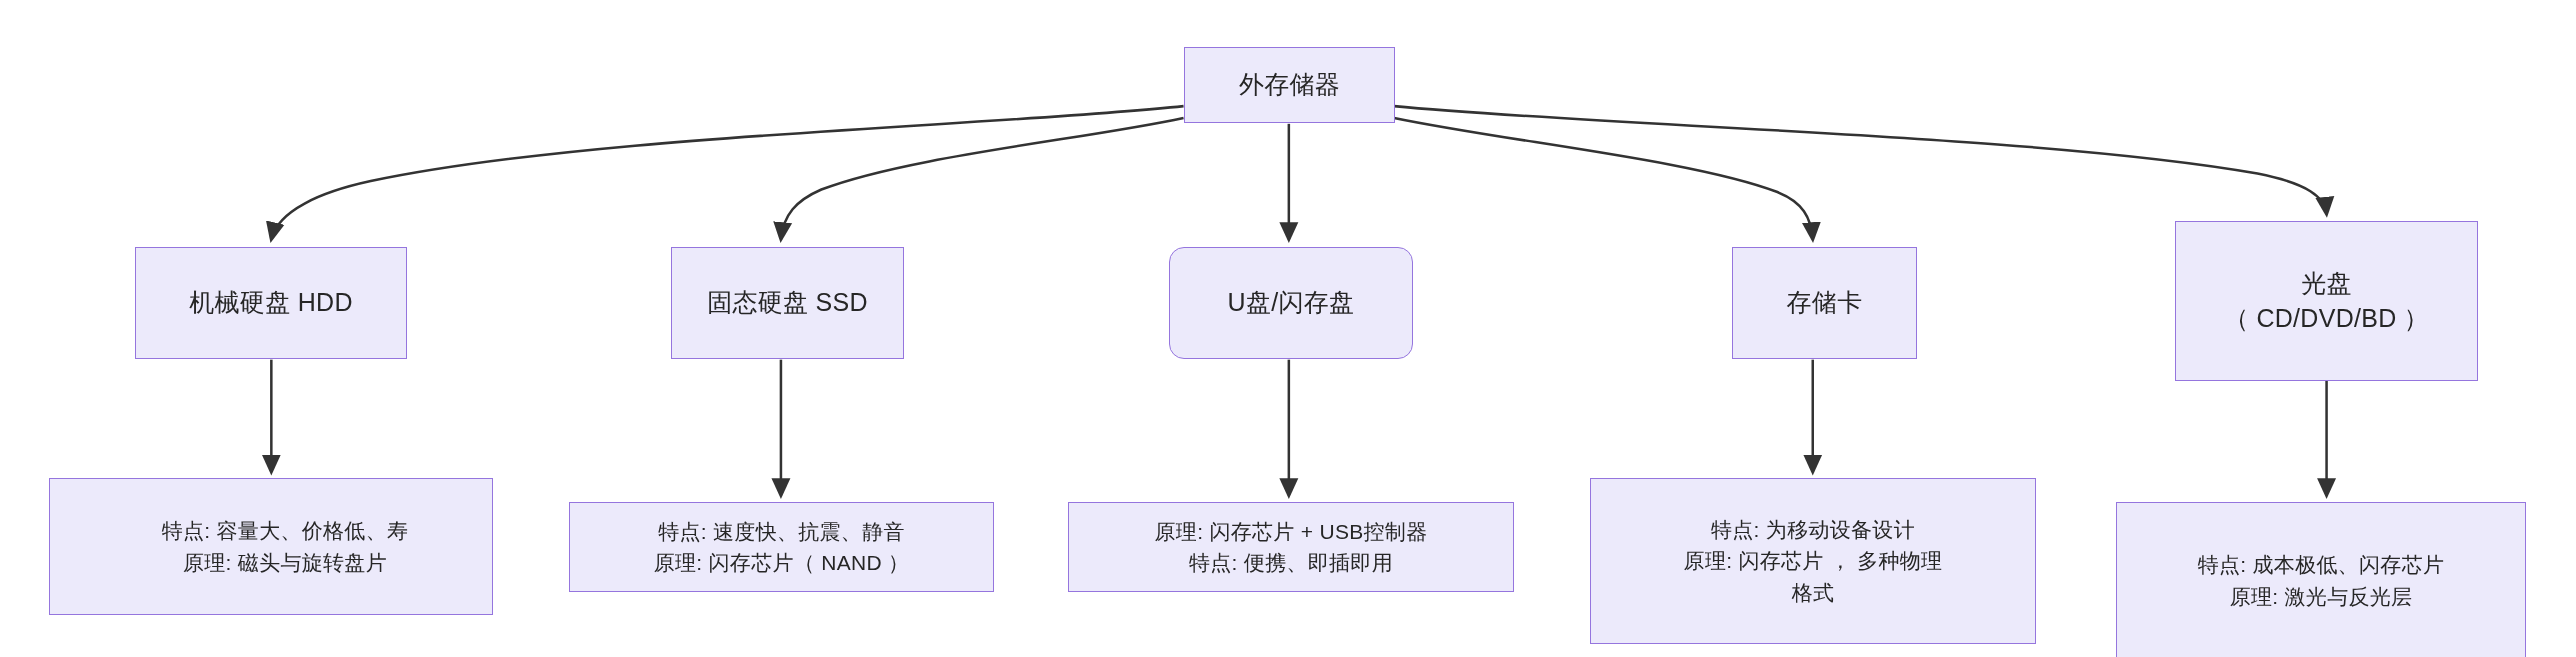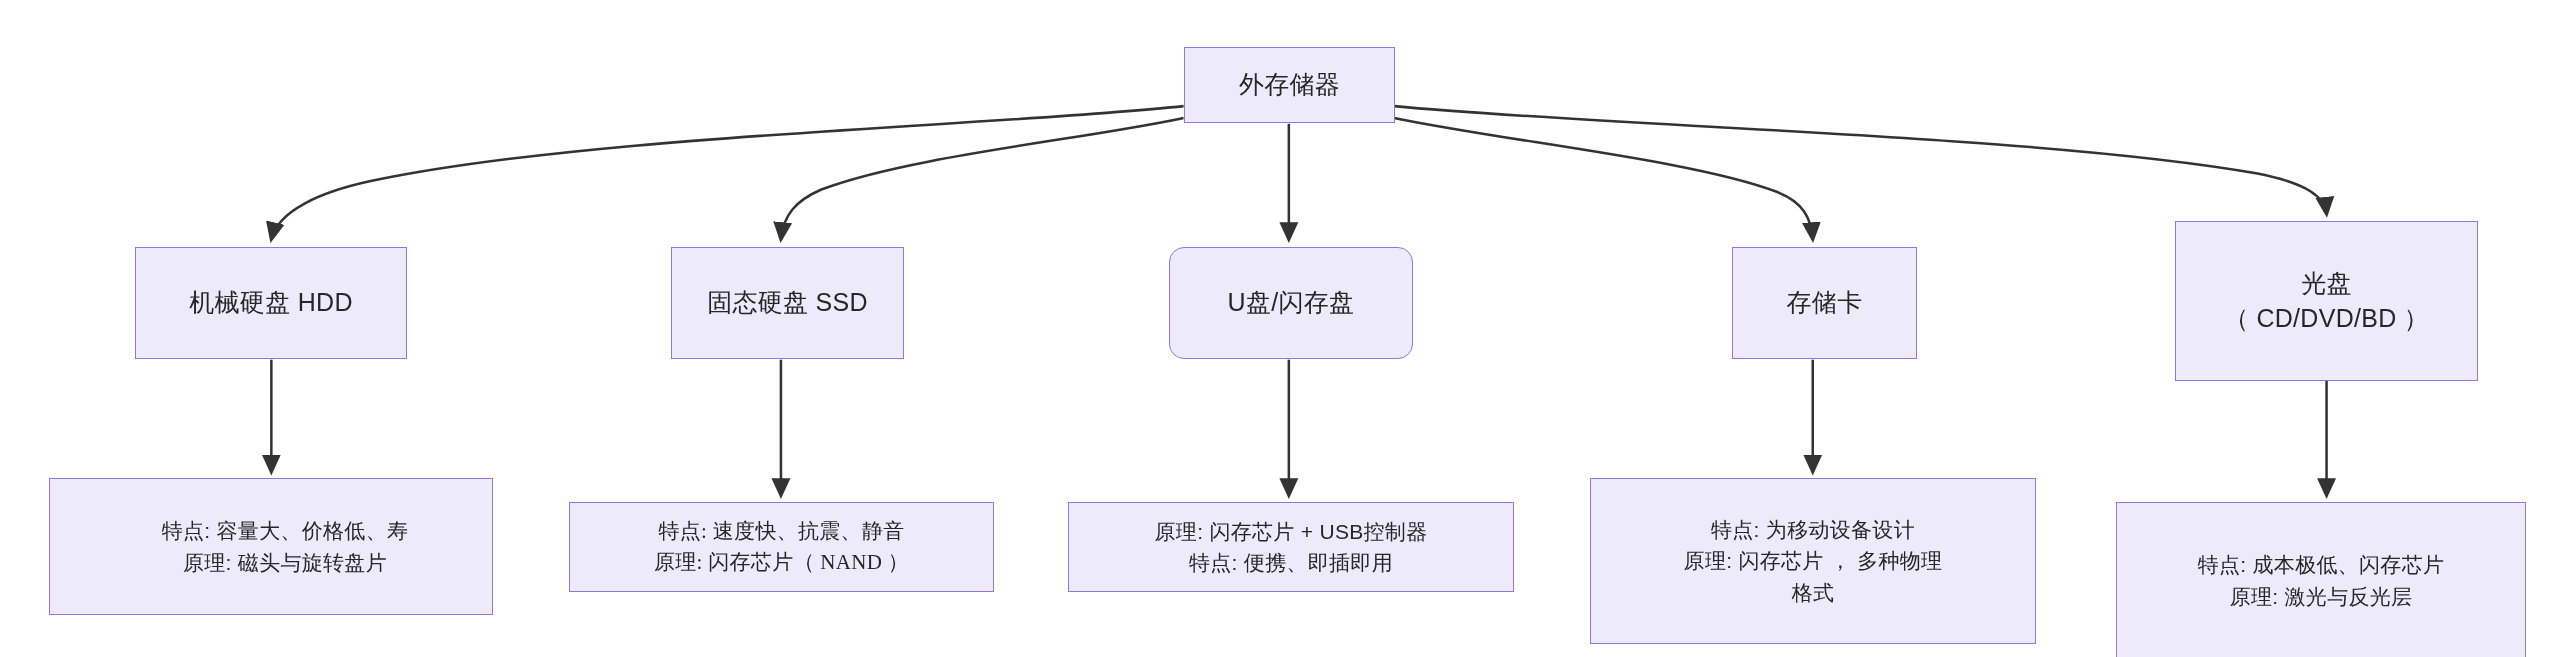--- a/index.html
+++ b/index.html
@@ -103,21 +103,21 @@
       <span class="line">特点: 容量大、价格低、寿</span>
       <span class="line">原理: 磁头与旋转盘片</span>
     </span>
   </div>
 
   <div class="node" style="left:671px; top:247px; width:233px; height:112px;">
     <span class="lines">
       <span class="line">固态硬盘 SSD</span>
     </span>
   </div>
-  <div class="node detail" style="left:569px; top:502px; width:425px; height:90px;font-family:Liberation Serif, serif;">
+  <div class="node detail" style="left:569px; top:502px; width:425px; height:90px;">
     <span class="lines">
       <span class="line">特点: 速度快、抗震、静音</span>
       <span class="line">原理: 闪存芯片（ NAND ）</span>
     </span>
   </div>
 
   <div class="node" style="left:1169px; top:247px; width:244px; height:112px;border-radius:15px;">
     <span class="lines">
       <span class="line">U盘/闪存盘</span>
     </span>

